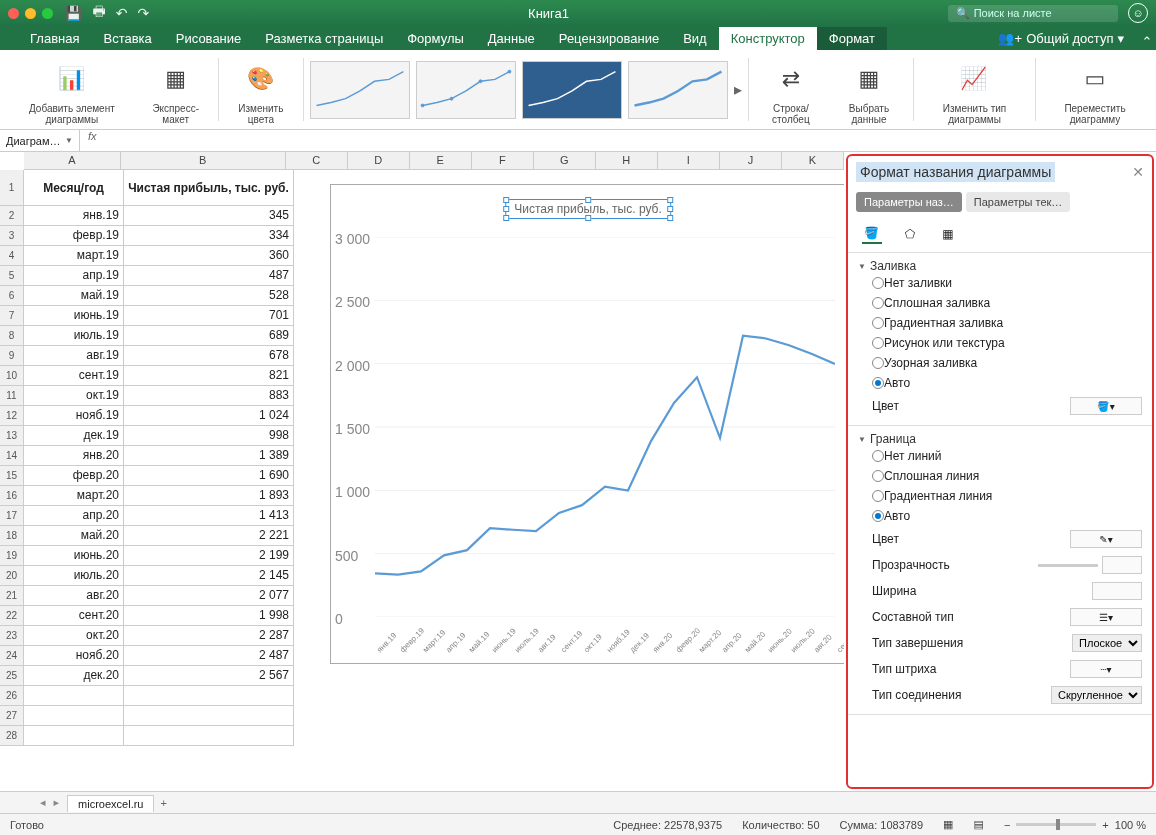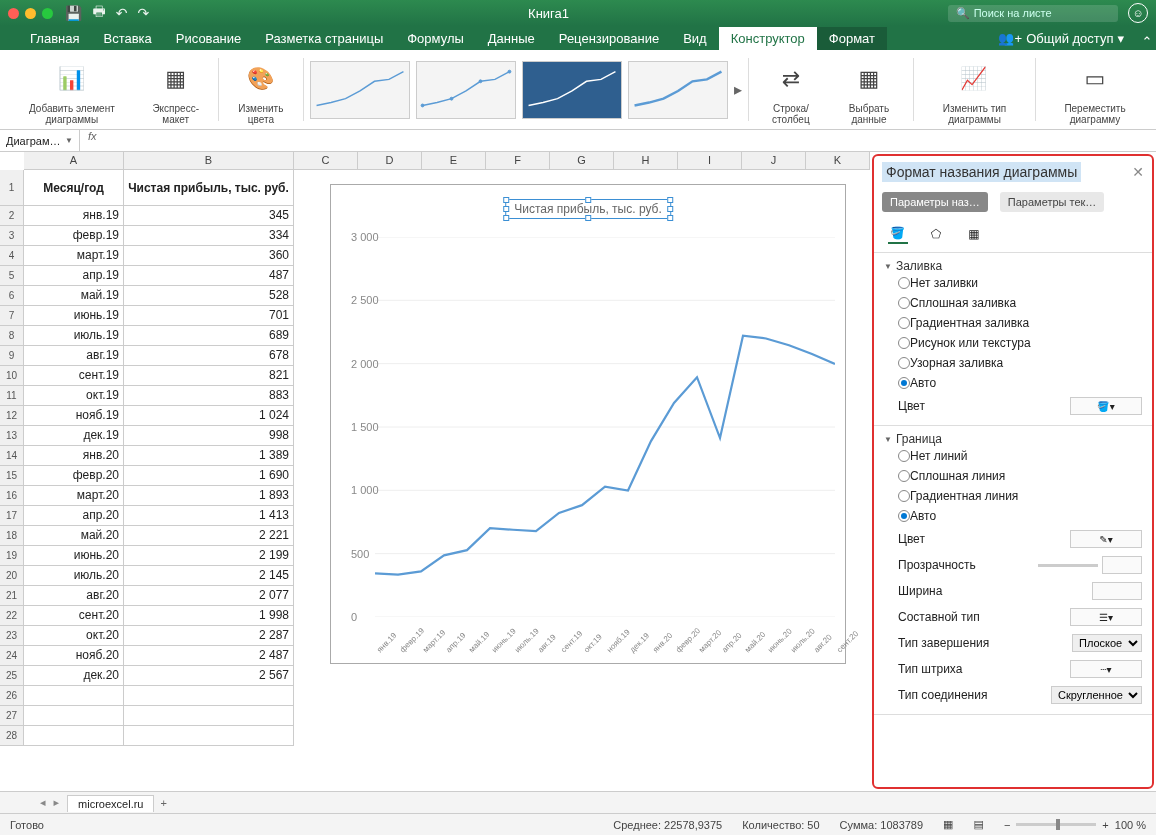--- a/index.html
+++ b/index.html
@@ -55,29 +55,29 @@
 .cA{width:100px;text-align:right}.cB{width:170px;text-align:right}
 .hdr{font-weight:bold;text-align:center !important;background:#fff}
 .row.hd{height:36px}.row.hd>div{line-height:16px;display:flex;align-items:center;justify-content:center}
 
 
 .chart{position:absolute;left:330px;top:32px;width:516px;height:480px;background:#fff;border:1px solid #aaa}
 .charttitle{position:absolute;top:14px;left:50%;transform:translateX(-50%);border:1px solid #3b8fd4;padding:2px 8px;font-size:12px;color:#666;text-align:center;line-height:14px}
 .charttitle .ch{width:6px;height:6px;border:1px solid #3b8fd4;background:#fff;position:absolute}
 .plotarea{position:absolute;left:44px;top:52px;right:10px;bottom:46px}
 .plotarea svg{width:100%;height:100%}
-.ylab{position:absolute;left:20px;font-size:11px;color:#888}
+.ylab{position:absolute;left:4px;font-size:14px;color:#888}
 .xlab{position:absolute;bottom:6px;font-size:8px;color:#888;transform:rotate(-45deg);transform-origin:left top}
 
 
-.sidepanel{width:282px;border:2px solid #e03030;border-radius:6px;margin:2px;display:flex;flex-direction:column;background:#fff}
+.sidepanel{width:308px;border:2px solid #e03030;border-radius:6px;margin:2px;display:flex;flex-direction:column;background:#fff}
 .sidepanel .sphdr{padding:6px 8px;display:flex;align-items:center;justify-content:space-between}
 .sphdr .t{background:#d0e4f5;padding:2px 4px;font-size:14px;font-weight:500;color:#333}
 .sphdr .x{color:#888;font-size:14px}
-.sptabs{display:flex;gap:12px;padding:4px 8px}
+.sptabs{display:flex;gap:4px;padding:4px 8px}
 .sptab{background:#e8e8e8;padding:4px 8px;border-radius:3px;font-size:11px;color:#444}
 .sptab.active{background:#888;color:#fff}
 .spicons{display:flex;gap:18px;padding:8px 14px;border-bottom:1px solid #ddd}
 .spicons .si{width:20px;height:20px;display:flex;align-items:center;justify-content:center}
 .spsection{border-bottom:1px solid #ddd;padding:6px 10px}
 .spsection .sh{font-size:12px;color:#333;display:flex;align-items:center;gap:4px;font-weight:500}
 .spsection .sh::before{content:"▼";font-size:8px;color:#666}
 .radio{display:flex;align-items:center;gap:0;padding:3px 0 3px 14px;font-size:12px}
 .radio .rb{width:12px;height:12px;border:1px solid #888;border-radius:50%;display:flex;align-items:center;justify-content:center}
 .radio .rb.on::after{content:"";width:6px;height:6px;background:#0078d4;border-radius:50%}

